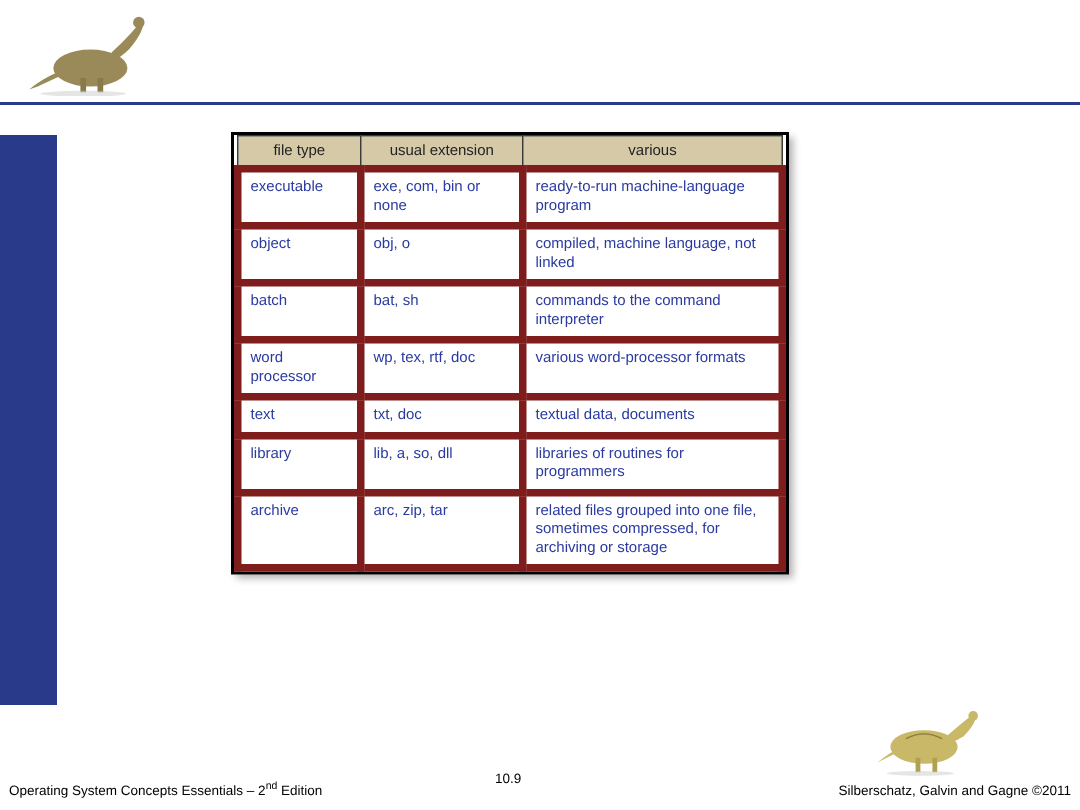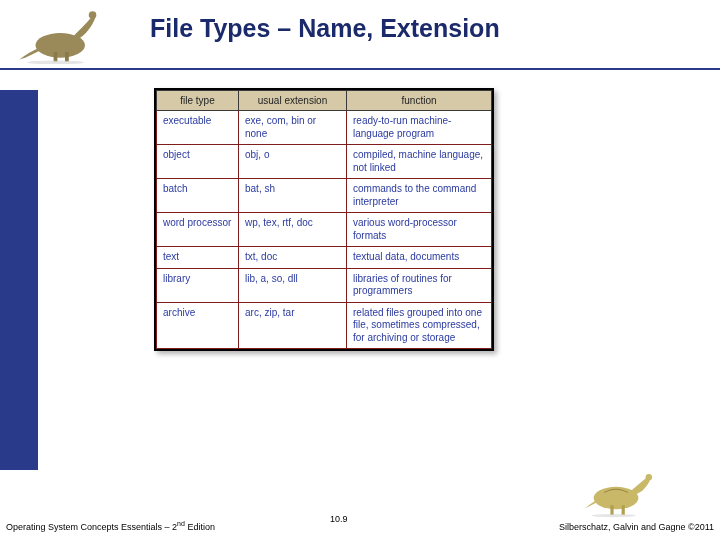--- a/index.html
+++ b/index.html
@@ -36,40 +36,40 @@
     left: 0;
     top: 90px;
     width: 38px;
     height: 380px;
     background: #2a3a8a;
   }
   .table-wrap {
     position: absolute;
     left: 154px;
     top: 88px;
-    width: 340px;
+    width: 372px;
     border: 2px solid #000;
     background: #fff;
     box-shadow: 3px 3px 5px rgba(0,0,0,0.3);
   }
   table {
     width: 100%;
     border-collapse: collapse;
     font-size: 10px;
   }
   th {
     background: #d5c9a8;
     border: 1px solid #3a3a3a;
     padding: 4px 6px;
     text-align: center;
     font-weight: normal;
     color: #222;
   }
   td {
-    border: 1px solid #7f1d1d;
+    border: 5px solid #7f1d1d;
     padding: 4px 6px;
     color: #2a3aa0;
     vertical-align: top;
     line-height: 1.25;
   }
   td.type-col { width: 82px; }
   td.ext-col { width: 108px; }
   .footer {
     position: absolute;
     bottom: 6px;
@@ -110,32 +110,31 @@
 <div class="header">
   <svg class="dino-left" viewBox="0 0 100 64">
     <ellipse cx="55" cy="45" rx="26" ry="13" fill="#9a8a5a"></ellipse>
     <path d="M70 34 Q85 20 92 10 Q94 18 82 32 Q76 38 70 40" fill="#9a8a5a"></path>
     <circle cx="89" cy="13" r="4" fill="#9a8a5a"></circle>
     <path d="M35 50 L18 58 L12 60 Q22 52 32 48" fill="#9a8a5a"></path>
     <rect x="48" y="52" width="4" height="10" fill="#8a7a4a"></rect>
     <rect x="60" y="52" width="4" height="10" fill="#8a7a4a"></rect>
     <ellipse cx="50" cy="63" rx="30" ry="2" fill="#ccc" opacity="0.5"></ellipse>
   </svg>
-  <div class="title">File Types – Name, Extension</div>
 </div>
 
 <div class="sidebar"></div>
 
 <div class="table-wrap">
   <table>
     <thead>
       <tr>
         <th>file type</th>
         <th>usual extension</th>
-        <th>function</th>
+        <th>various</th>
       </tr>
     </thead>
     <tbody id="tbody">
         <tr>
           <td class="type-col">executable</td>
           <td class="ext-col">exe, com, bin or none</td>
           <td>ready-to-run machine-language program</td>
         </tr>
         <tr>
           <td class="type-col">object</td>

